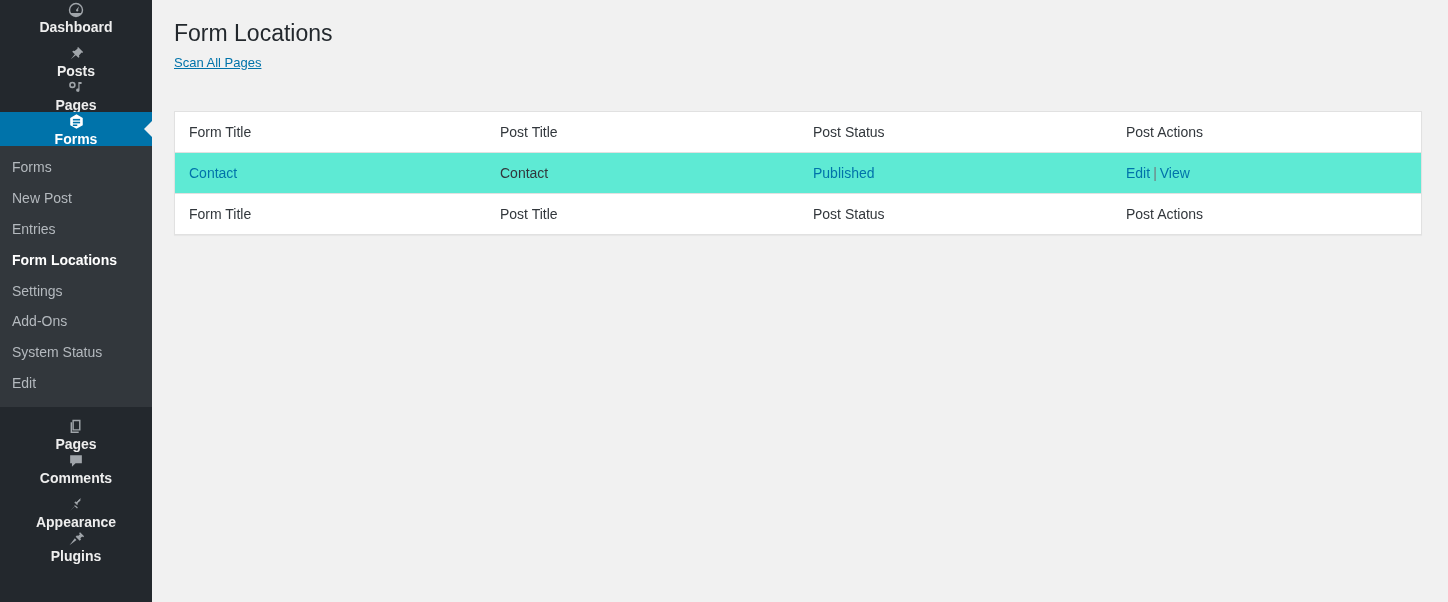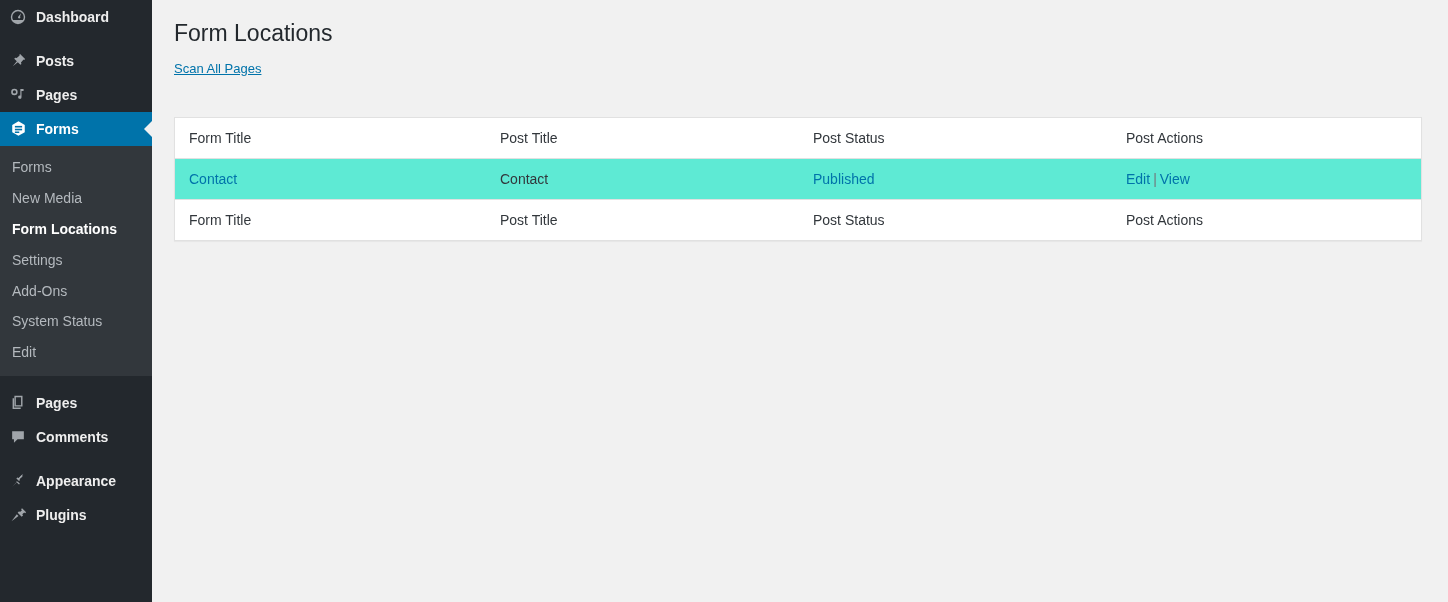--- a/index.html
+++ b/index.html
@@ -25,20 +25,21 @@
     position: relative;
     display: flex;
     align-items: center;
     height: 34px;
     padding-left: 0;
     color: #eeeeee;
     font-size: 14px;
     font-weight: 600;
     line-height: 1;
     cursor: pointer;
+    flex-direction: column;
   }
   .menu-item .mi-icon {
     width: 36px;
     min-width: 36px;
     height: 34px;
     display: flex;
     align-items: center;
     justify-content: center;
     color: #a0a5aa;
   }
@@ -97,21 +98,21 @@
     line-height: 1.3;
     padding: 9px 0 4px 0;
     margin: 0;
   }
   #scan-link {
     display: inline-block;
     font-size: 13px;
     color: #0073aa;
     text-decoration: underline;
     cursor: pointer;
-    margin-top: 8px;
+    margin-top: 2px;
   }
 
   table.wp-list-table {
     margin-top: 40px;
     width: 1248px;
     border-collapse: separate;
     border-spacing: 0;
     background: #fff;
     border: 1px solid #e1e1e1;
     box-shadow: 0 1px 1px rgba(0,0,0,.04);
@@ -192,21 +193,22 @@
           <rect x="6.2" y="6.2" width="7.6" height="1.7" fill="#0073aa"></rect>
           <rect x="6.2" y="9.2" width="7.6" height="1.7" fill="#0073aa"></rect>
           <rect x="6.2" y="12.1" width="4.6" height="1.6" fill="#0073aa"></rect>
         </svg>
       </span>
       <span class="mi-label">Forms</span>
     </div>
 
     <div id="submenu">
       <span class="submenu-item">Forms</span>
-      <span class="submenu-item">New Media</span>
+      <span class="submenu-item">New Post</span>
+      <span class="submenu-item">Entries</span>
       <span class="submenu-item current">Form Locations</span>
       <span class="submenu-item">Settings</span>
       <span class="submenu-item">Add-Ons</span>
       <span class="submenu-item">System Status</span>
       <span class="submenu-item">Edit</span>
     </div>
 
     <div class="menu-sep"></div>
 
     <div class="menu-item">

